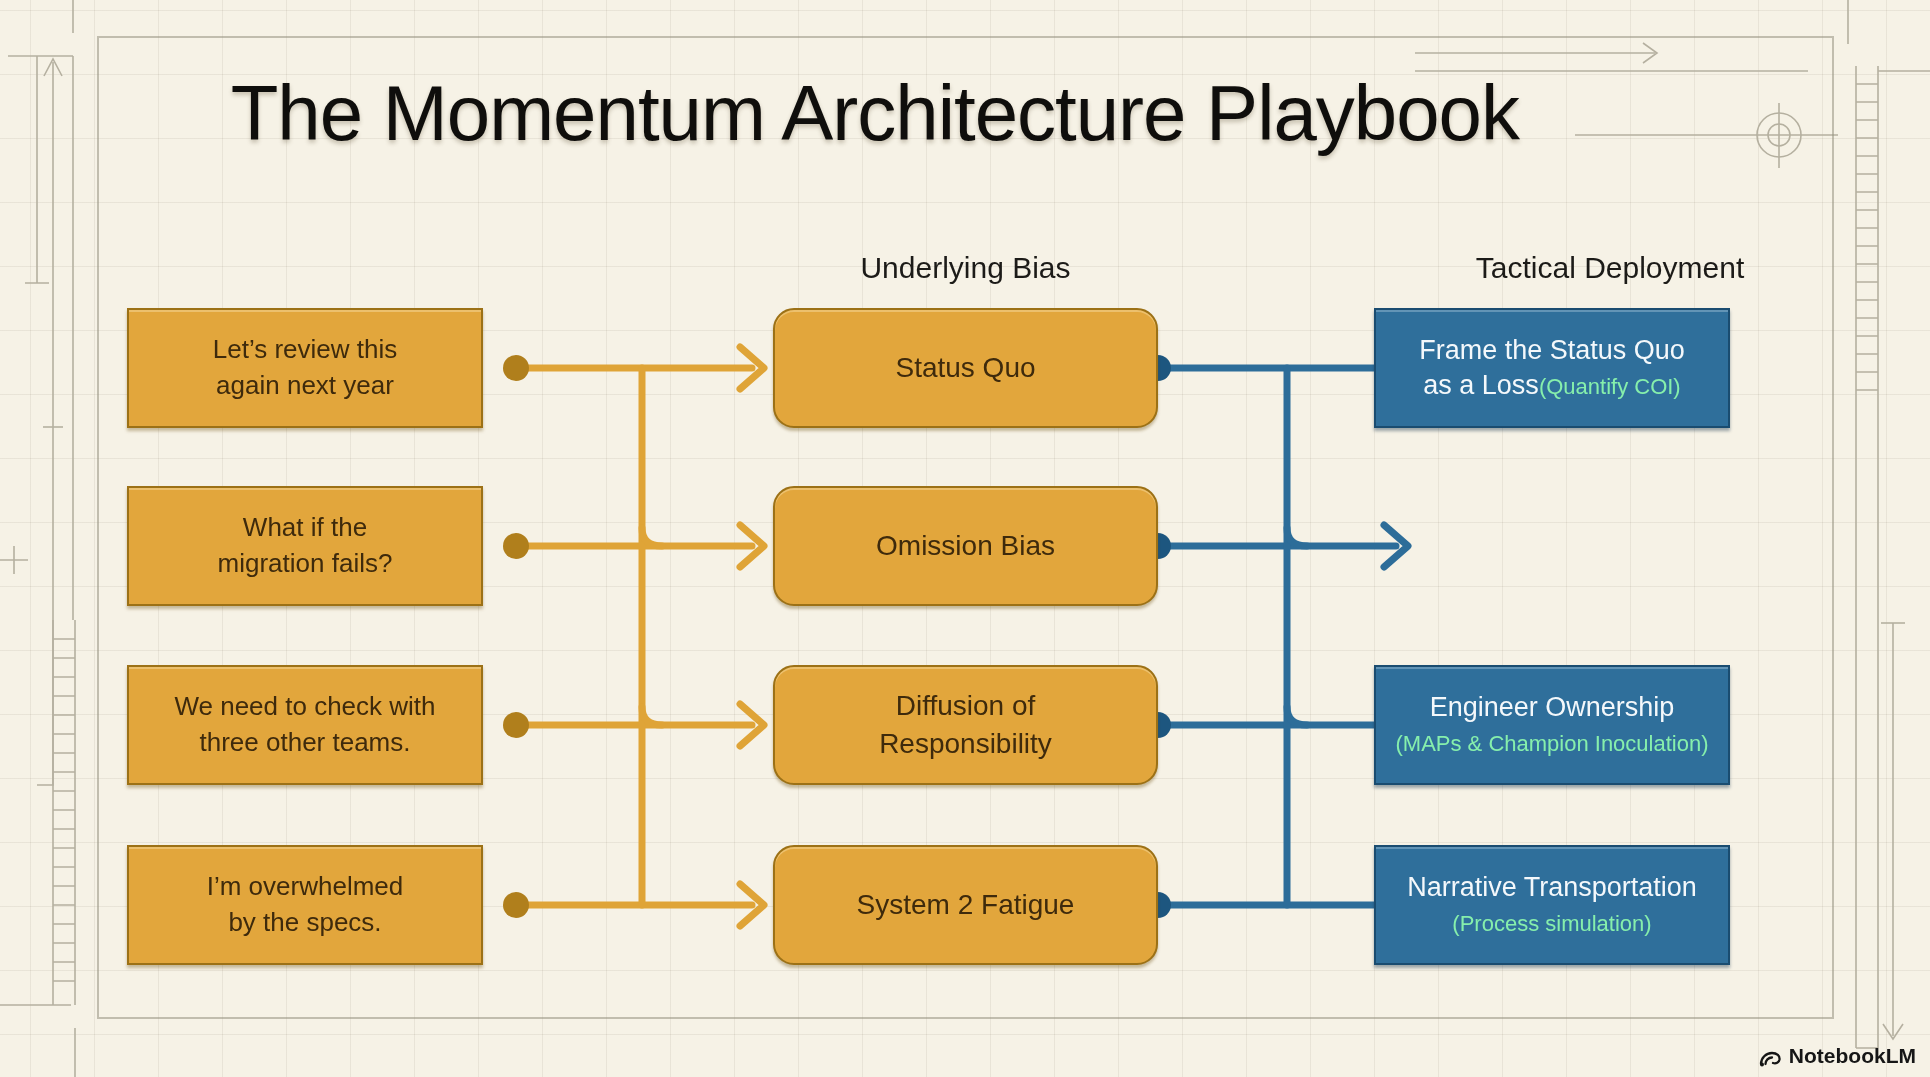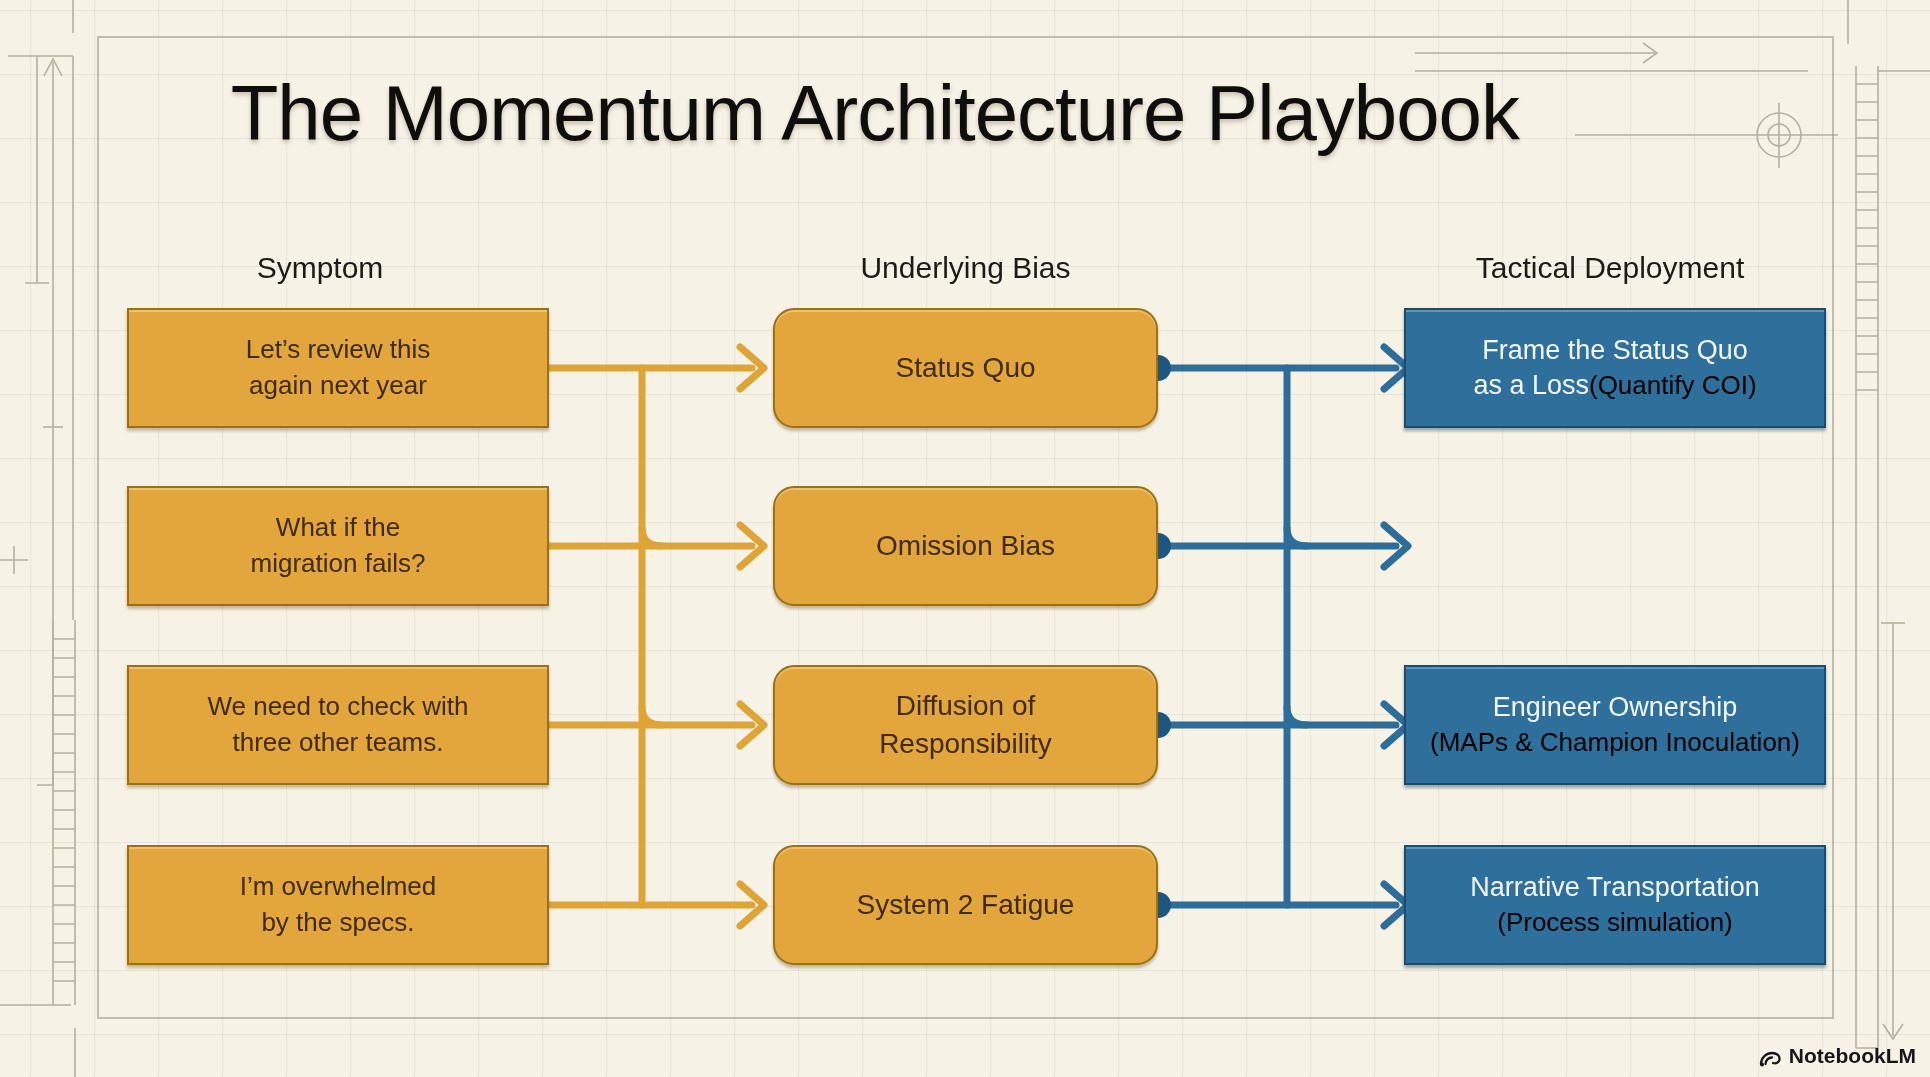--- a/index.html
+++ b/index.html
@@ -26,41 +26,41 @@
     text-align:right;
   }
   .col-header{
     position:absolute;top:248px;height:40px;line-height:40px;
     text-align:center;font-size:30px;font-weight:500;color:#1c1b18;
   }
   #hdr-symptom{left:127px;width:386px;}
   #hdr-bias{left:773px;width:385px;}
   #hdr-deploy{left:1417px;width:386px;}
   .node{
-    position:absolute;width:422px;height:120px;box-sizing:border-box;
+    position:absolute;width:356px;height:120px;box-sizing:border-box;
     display:flex;flex-direction:column;align-items:center;justify-content:center;
     text-align:center;padding:6px 14px;
   }
   .node .line:empty{display:none;}
   .gold{
     background:#E2A63C;border:2px solid #9C7116;
     box-shadow:0 3px 3px rgba(107,76,12,0.35), inset 0 2px 0 rgba(255,240,200,0.35);
     color:#3E2A0C;
   }
   .col1{left:127px;font-size:26px;line-height:1.38;font-weight:500;}
   .col2{left:773px;width:385px;font-size:28px;line-height:1.35;font-weight:500;border-radius:21px;}
   .blue{
-    left:1404px;background:#2F6F9B;border:2px solid #1A4C70;
+    left:1374px;background:#2F6F9B;border:2px solid #1A4C70;
     box-shadow:0 3px 3px rgba(20,50,75,0.40), inset 0 2px 0 rgba(220,235,245,0.30);
     color:#F4F8FB;
   }
   .blue .line{font-size:27px;line-height:1.3;font-weight:500;}
   .blue .line2 .l2m{font-size:27px;}
   .blue .line2 .l2m:not(:empty){margin-right:0;}
-  .blue .line2 .l2s{font-size:26px;color:#000000;}
+  .blue .line2 .l2s{font-size:22px;color:#86efac;}
   .row-y0{top:308px;}
   .row-y1{top:486px;}
   .row-y2{top:665px;}
   .row-y3{top:845px;}
   #watermark{
     position:absolute;right:14px;top:1042px;height:26px;
     display:flex;align-items:flex-end;gap:7px;
     font-size:21px;font-weight:700;color:#161616;
   }
 </style>
@@ -99,21 +99,20 @@
       <path d="M1881,623 H1905"></path>
       <path d="M1893,623 V1036"></path>
       <path d="M1883,1024 L1893,1039 L1903,1024"></path>
     </g>
   </svg>
 
   <div class="panel-frame"></div>
 
   <div id="title">The Momentum Architecture Playbook</div>
 
-  <div class="col-header" id="hdr-symptom">Symptom</div>
   <div class="col-header" id="hdr-bias">Underlying Bias</div>
   <div class="col-header" id="hdr-deploy">Tactical Deployment</div>
 
   <svg id="connector-svg" viewBox="0 0 1930 1077">
 
     <g stroke="#DFA437" stroke-width="7" fill="none" stroke-linecap="round" stroke-linejoin="round">
       <path d="M513,368 H752"></path>
       <path d="M513,546 H752"></path>
       <path d="M513,725 H752"></path>
       <path d="M513,905 H752"></path>

